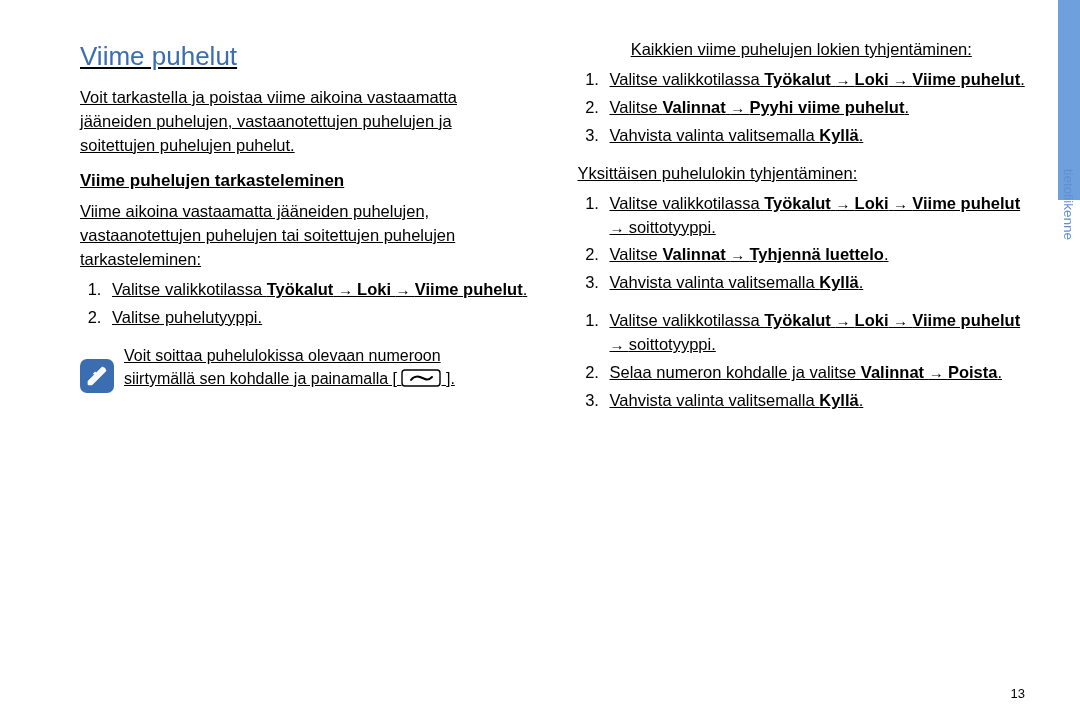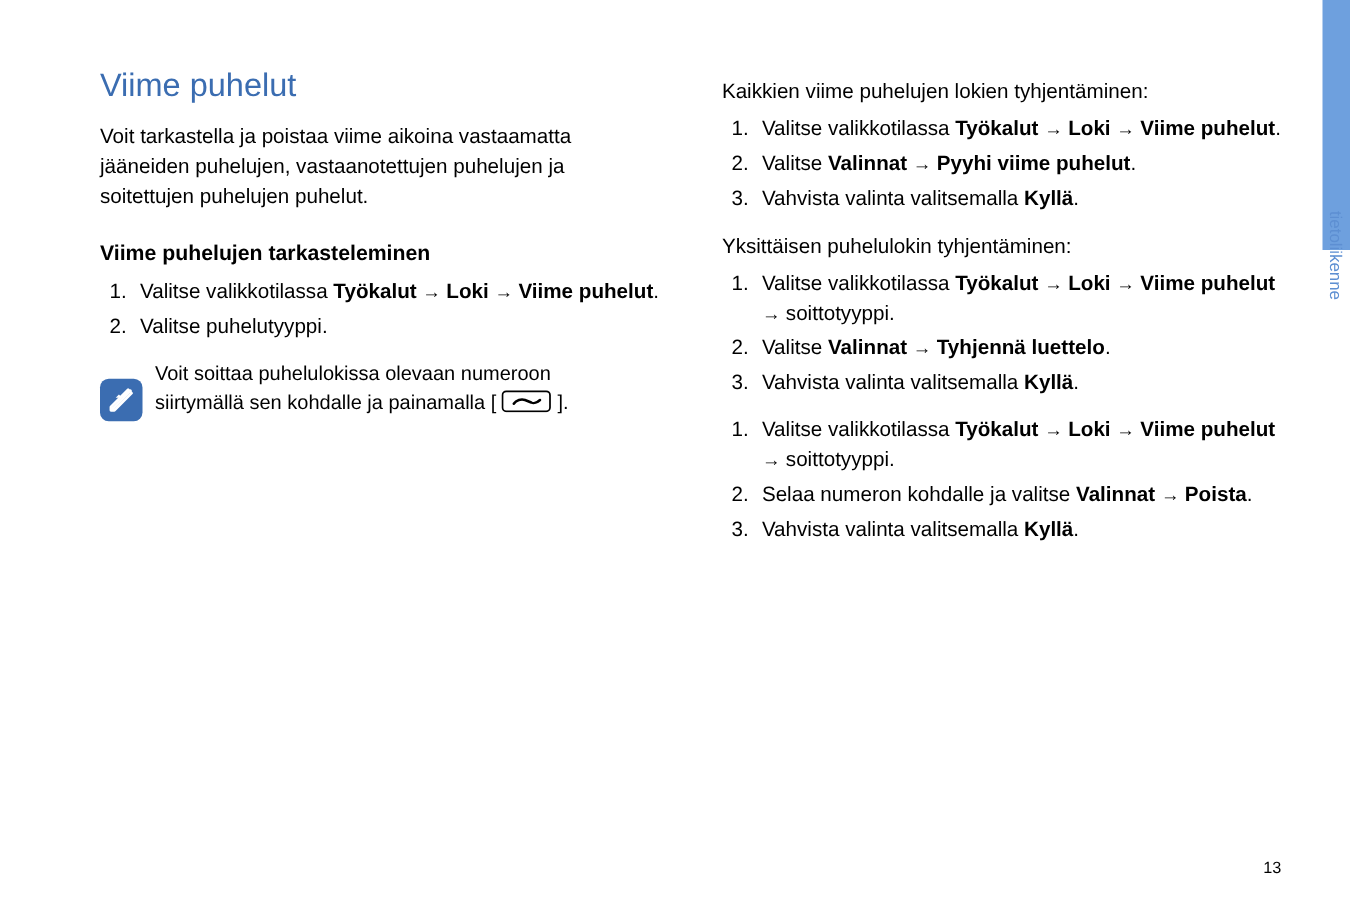--- a/index.html
+++ b/index.html
@@ -7,38 +7,39 @@
     padding: 0;
     font-family: Arial, Helvetica, sans-serif;
     background: #fff;
     width: 1080px;
     height: 721px;
     position: relative;
     color: #000;
   }
   .page {
     box-sizing: border-box;
-    padding: 50px 55px 40px 80px;
+    padding: 38px 55px 40px 80px;
     display: flex;
     gap: 50px;
     height: 100%;
+    text-decoration: underline;
   }
   .col {
     flex: 1;
     font-size: 16.5px;
     line-height: 1.45;
   }
   h1 {
     margin: 0 0 10px 0;
     font-size: 26px;
     font-weight: 400;
     color: #3b6db1;
   }
   h2 {
-    margin: 22px 0 6px 0;
+    margin: 12px 0 6px 0;
     font-size: 17px;
     font-weight: bold;
     color: #000;
   }
   p {
     margin: 0 0 12px 0;
   }
   ol {
     margin: 6px 0 14px 0;
     padding-left: 26px;
@@ -119,33 +120,34 @@
     color: #5d8fd2;
     white-space: nowrap;
   }
   .page-number {
     position: absolute;
     right: 55px;
     bottom: 20px;
     font-size: 13px;
     color: #000;
   }
-  .mt0 { margin-top: 12px; }
+  .mt0 { margin-top: 0; text-align: center; }
   .mb6 { margin-bottom: 6px; }
 </style>
 </head>
 <body>
 
 <div class="page">
 
   <div class="col">
     <h1>Viime puhelut</h1>
     <p>Voit tarkastella ja poistaa viime aikoina vastaamatta jääneiden puhelujen, vastaanotettujen puhelujen ja soitettujen puhelujen puhelut.</p>
 
     <h2>Viime puhelujen tarkasteleminen</h2>
+    <p class="mb6">Viime aikoina vastaamatta jääneiden puhelujen, vastaanotettujen puhelujen tai soitettujen puhelujen tarkasteleminen:</p>
 
     <ol>
       <li>
         <span>Valitse valikkotilassa </span><b>Työkalut</b>
         <span class="arrow"> → </span><b>Loki</b>
         <span class="arrow"> → </span><b>Viime puhelut</b><span>.</span>
       </li>
       <li>Valitse puhelutyyppi.</li>
     </ol>
 

